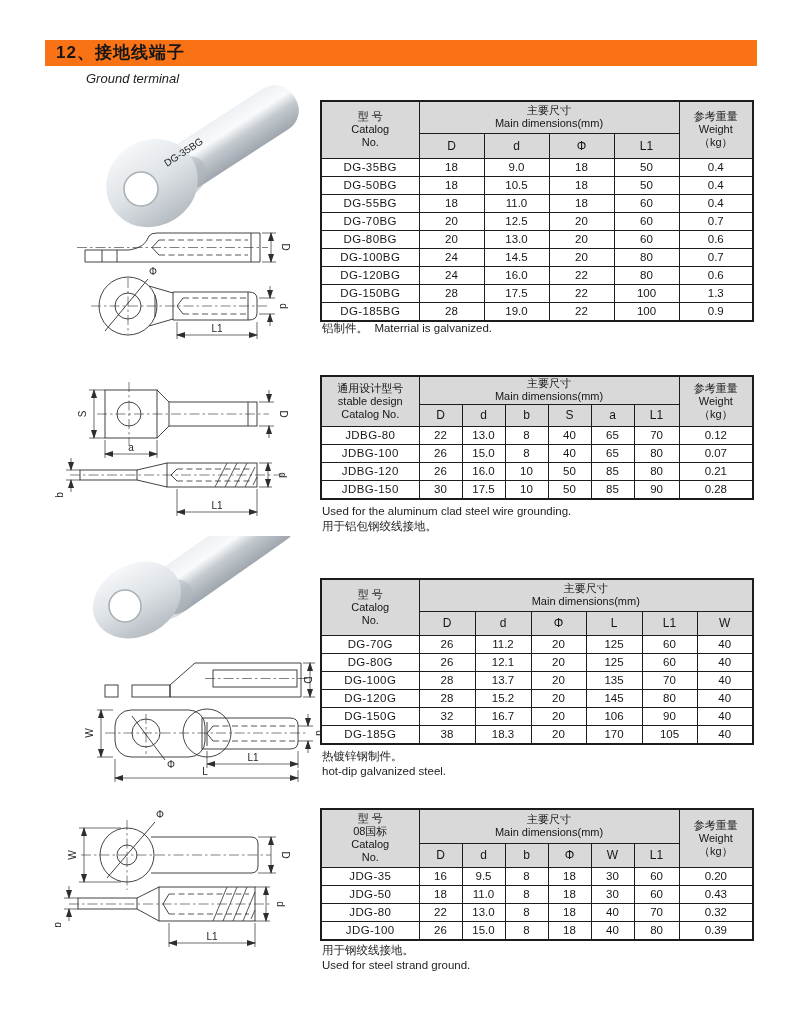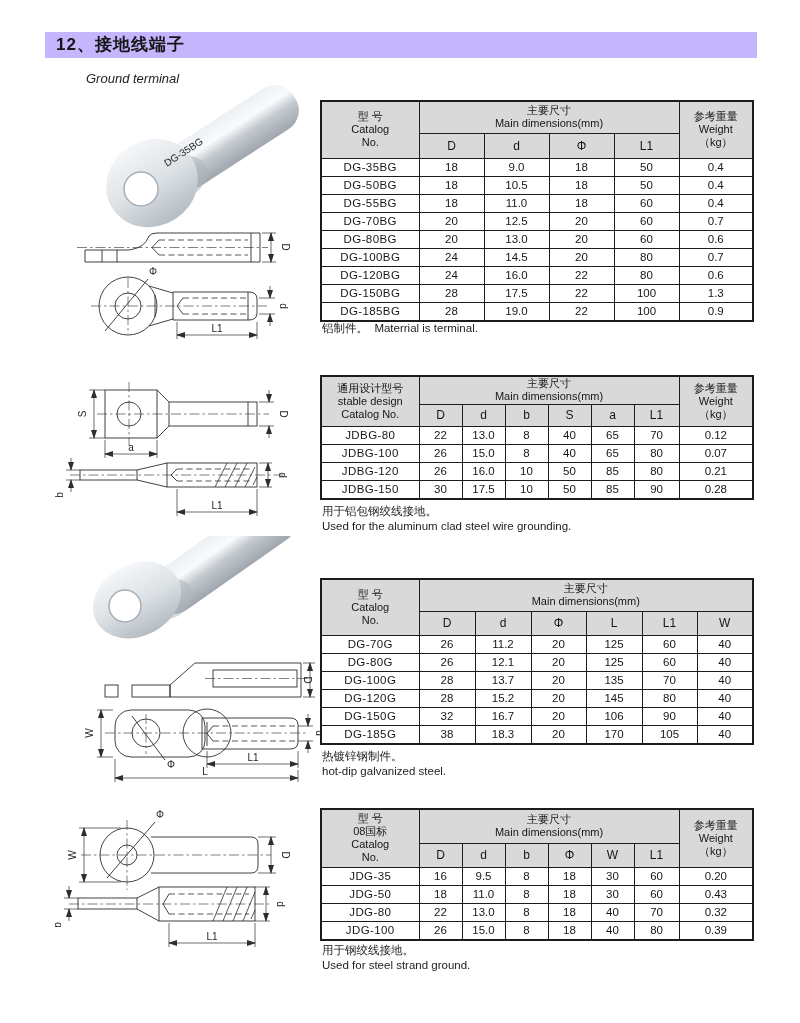--- a/index.html
+++ b/index.html
@@ -1,18 +1,18 @@
 <!DOCTYPE html>
 <html><head>
 <meta charset="utf-8">
 <style>
   html,body{margin:0;padding:0;background:#fff;}
   .page{position:relative;width:800px;height:1023px;background:#ffffff;overflow:hidden;
         font-family:"Liberation Sans",sans-serif;color:#1a1a1a;}
-  .titlebar{position:absolute;left:45px;top:32px;width:712px;height:26px;background:#c4b5fd;
+  .titlebar{position:absolute;left:45px;top:40px;width:712px;height:26px;background:#f97316;
             font-size:17px;font-weight:bold;line-height:26px;padding-left:11px;box-sizing:border-box;
             letter-spacing:1px;color:#161616;}
   .subtitle{position:absolute;left:86px;top:71px;font-size:13px;color:#222;font-style:italic;}
   table.spec{position:absolute;left:320px;width:432px;border-collapse:collapse;table-layout:fixed;
              border:2px solid #1c1c1c;background:#fff;}
   table.spec th,table.spec td{border:1px solid #1c1c1c;text-align:center;vertical-align:middle;
              padding:0;color:#161616;overflow:hidden;}
   table.spec thead th{background:#d9d9d9;font-weight:400;white-space:pre-line;
              font-size:11px;line-height:13px;}
   table.spec thead th.sub{font-size:12px;line-height:12px;}
@@ -375,21 +375,21 @@
           <td>28</td>
           <td>19.0</td>
           <td>22</td>
           <td>100</td>
           <td>0.9</td>
         </tr>
       </tbody>
   </table>
   <div class="note" style="top:321px;">
     <span>铝制件。</span>&nbsp;
-    <span>Materrial is  terminal.</span>
+    <span>Materrial is  galvanized.</span>
   </div>
 
   <table class="spec t2">
     <colgroup>
         <col style="width:98px">
         <col style="width:43px">
         <col style="width:43px">
         <col style="width:43px">
         <col style="width:43px">
         <col style="width:43px">
@@ -458,22 +458,22 @@
           <td>17.5</td>
           <td>10</td>
           <td>50</td>
           <td>85</td>
           <td>90</td>
           <td>0.28</td>
         </tr>
       </tbody>
   </table>
   <div class="note" style="top:504px;">
+    <div>Used for the aluminum clad steel wire grounding.</div>
     <div>用于铝包钢绞线接地。</div>
-    <div>Used for the aluminum clad steel wire grounding.</div>
   </div>
 
   <table class="spec t3">
     <colgroup>
         <col style="width:98px">
         <col style="width:56px">
         <col style="width:56px">
         <col style="width:55px">
         <col style="width:56px">
         <col style="width:55px">

